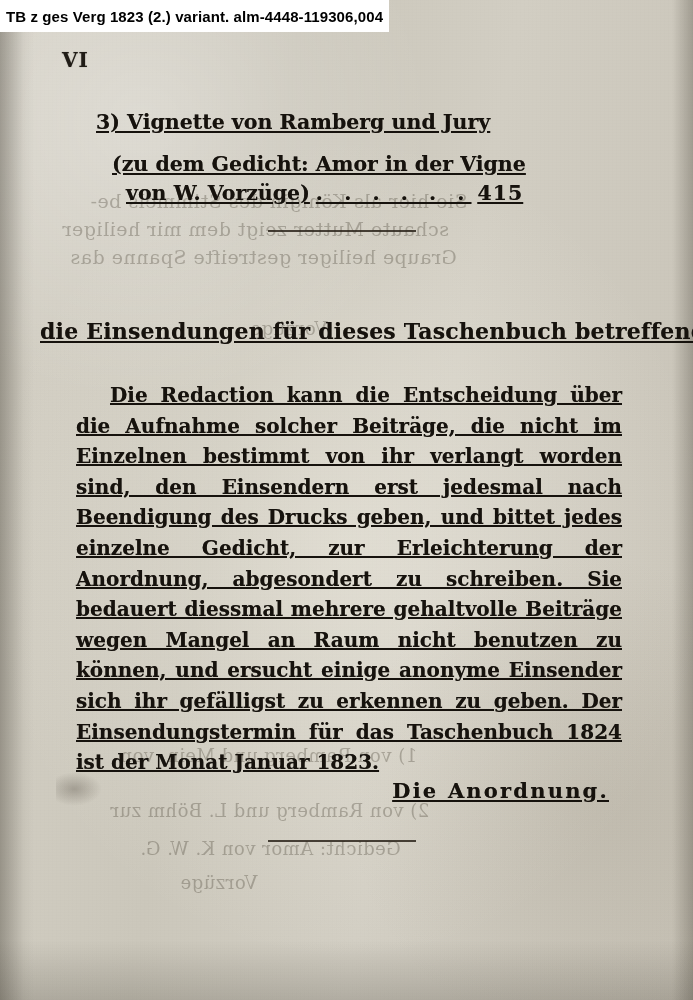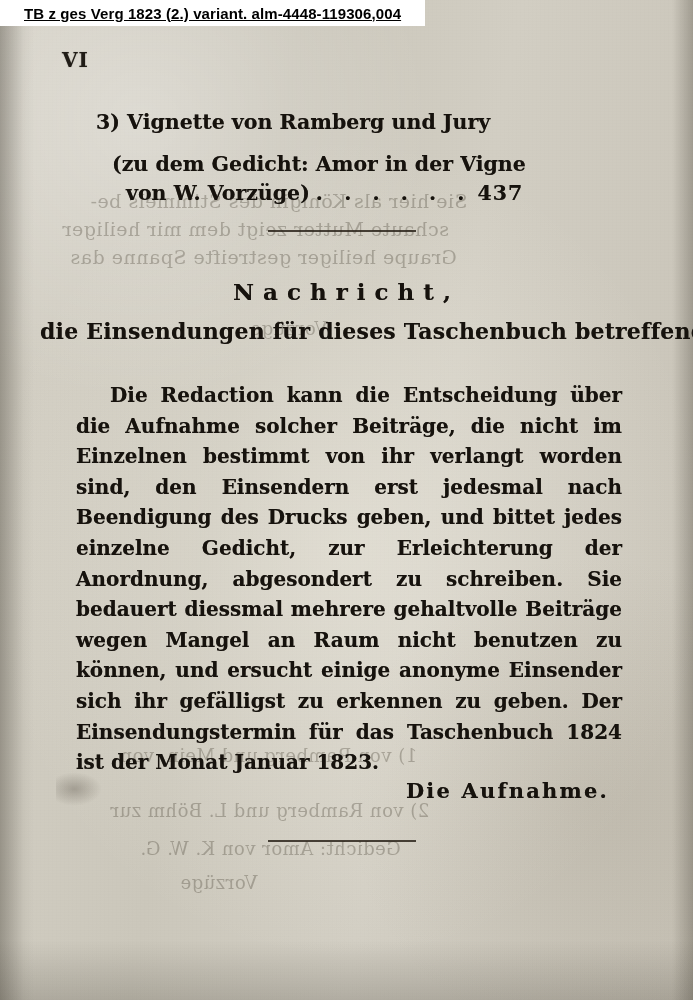--- a/index.html
+++ b/index.html
@@ -65,33 +65,32 @@
     letter-spacing: .5px;
     white-space: nowrap;
     pointer-events: none;
     filter: blur(0.4px);
   }
 
   
   .scan-label {
     position: absolute;
     top: 0; left: 0;
-    height: 26px;
-    padding: 0 24px;
+    height: 32px;
+    padding: 0 6px;
     display: flex;
     align-items: center;
     background: #ffffff;
     color: #000000;
     font-family: "Liberation Sans", sans-serif;
     font-size: 15px;
     font-weight: bold;
     letter-spacing: .1px;
     white-space: nowrap;
     z-index: 40;
-    text-decoration: underline;
   }
 
   
   .content {
     position: absolute;
     top: 26px; left: 0; right: 0; bottom: 0;
     z-index: 20;
     padding-left: 44px;
   }
 
@@ -106,20 +105,21 @@
     font-weight: bold;
     text-shadow: 0 0 1px rgba(32,28,22,.5);
   }
 
   
   .fraktur {
     font-family: "DejaVu Serif", serif;
     font-weight: bold;
     color: #16120d;
     text-shadow: 0 0 .6px rgba(22,18,13,.55);
+    text-decoration: underline;
   }
 
   .toc-entry {
     position: absolute;
     top: 82px;
     left: 88px;
     width: 540px;
     font-size: 20.5px;
     line-height: 1.42;
   }
@@ -219,31 +219,30 @@
   <div class="scan-label">TB z ges Verg 1823 (2.) variant. alm-4448-119306,004</div>
 
   <div class="content">
 
     <div class="folio">VI</div>
 
     <div class="toc-entry">
       <span class="toc-line l1 fraktur">3) Vignette von Ramberg und Jury</span>
       <span class="toc-line l2 fraktur">(zu dem Gedicht: Amor in der Vigne</span>
       <span class="toc-line l3">
-        <span class="fraktur">von W. Vorzüge)</span><span class="dots fraktur">. . . . . .</span><span class="pageno fraktur">437</span>
+        <span class="fraktur">von W. Vorzüge)</span><span class="dots fraktur">. . . . . .</span><span class="pageno fraktur">415</span>
       </span>
     </div>
 
     <div class="rule" id="rule-top"></div>
 
-    <div class="section-title fraktur">Nachricht,</div>
 
     <div class="subtitle fraktur">die Einsendungen für dieses Taschenbuch betreffend.</div>
 
     <div class="body fraktur">
       <p><span class="ind"></span><span>Die Redaction kann die Entscheidung über die Aufnahme solcher Beiträge, die nicht im Einzelnen bestimmt von ihr verlangt worden sind, den Einsendern erst jedesmal nach Beendigung des Drucks geben, und bittet jedes einzelne Gedicht, zur Erleichterung der Anordnung, abgesondert zu schreiben. Sie bedauert diessmal mehrere gehaltvolle Beiträge wegen Mangel an Raum nicht benutzen zu können, und ersucht einige anonyme Einsender sich ihr gefälligst zu erkennen zu geben. Der Einsendungstermin für das Taschenbuch 1824 ist der Monat Januar 1823.</span></p>
     </div>
 
-    <div class="signature fraktur">Die Aufnahme.</div>
+    <div class="signature fraktur">Die Anordnung.</div>
 
     <div class="rule" id="rule-bottom"></div>
   </div>
 </div>
 
 </body></html>

